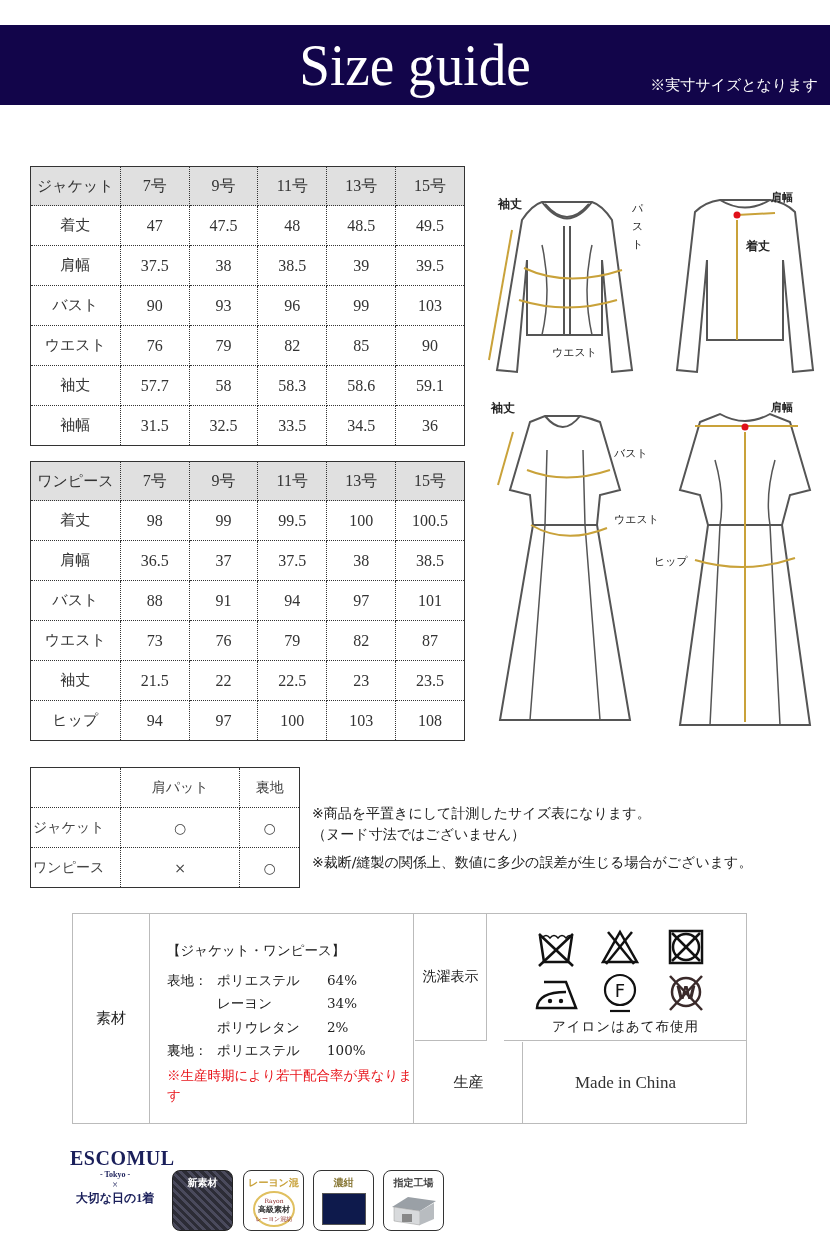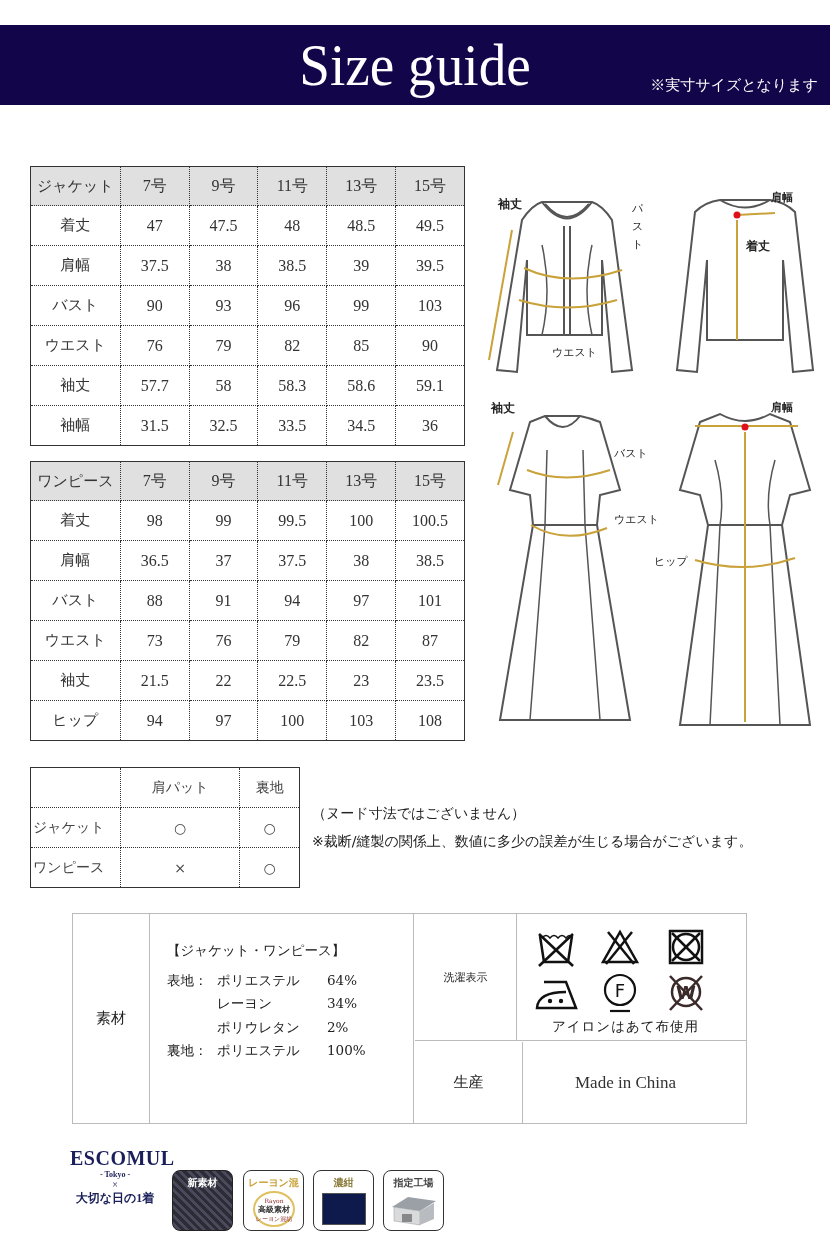--- a/index.html
+++ b/index.html
@@ -27,21 +27,21 @@
   .notes .n2 { margin-top: 7px; }
 
   .mat { position: absolute; left: 72px; top: 913px; width: 675px; height: 211px; border: 1px solid #bbb; font-family: "DejaVu Serif", serif; }
   .mat .c1 { position: absolute; left: 0; top: 0; width: 77px; height: 209px; border-right: 1px solid #bbb; display: flex; align-items: center; justify-content: center; font-size: 15px; }
   .mat .c2 { position: absolute; left: 78px; top: 0; width: 263px; height: 209px; border-right: 1px solid #bbb; padding: 25px 0 0 16px; font-size: 13.5px; line-height: 23.5px; }
   .mat .c2 .hdr { margin-bottom: 6px; }
   .mat .c2 .line { display: flex; }
   .mat .c2 .k { width: 50px; }
   .mat .c2 .v { width: 110px; }
   .mat .c2 .red { color: #e8141b; line-height: 20px; margin-top: 2px; }
-  .mat .c3 { position: absolute; left: 342px; top: 0; width: 102px; height: 127px; border-right: 1px solid #bbb; border-bottom: 1px solid #bbb; display: flex; align-items: center; justify-content: center; font-size: 11px; }
+  .mat .c3 { position: absolute; left: 342px; top: 0; width: 72px; height: 127px; border-right: 1px solid #bbb; border-bottom: 1px solid #bbb; display: flex; align-items: center; justify-content: center; font-size: 14px; }
   .mat .c4 { position: absolute; left: 431px; top: 0; width: 243px; height: 127px; border-bottom: 1px solid #bbb; }
   .mat .c5 { position: absolute; left: 342px; top: 128px; width: 108px; height: 81px; border-right: 1px solid #bbb; display: flex; align-items: center; justify-content: center; font-size: 15px; }
   .mat .c6 { position: absolute; left: 431px; top: 128px; width: 243px; height: 81px; display: flex; align-items: center; justify-content: center; font-size: 17px; color: #333; font-family: "Liberation Serif", serif; }
   .care-icons { position: absolute; left: 30px; top: 12px; width: 190px; height: 90px; }
   .care-icons svg { position: absolute; }
   .care-caption { position: absolute; left: 0; width: 243px; top: 104px; text-align: center; font-size: 13.5px; letter-spacing: 1px; }
 
   .brand { position: absolute; left: 70px; top: 1147px; width: 90px; text-align: center; font-family: "Liberation Serif", serif; color: #1a1f5a; }
   .brand .b1 { font-weight: bold; font-size: 20px; letter-spacing: 0.5px; }
   .brand .b2 { font-size: 8px; font-weight: bold; }
@@ -275,20 +275,21 @@
   </tr>
   <tr>
     <td class="fl">ワンピース</td>
     <td>×</td>
     <td>○</td>
   </tr>
 </tbody>
   </table>
 
 <div class="notes">
+  <div>※商品を平置きにして計測したサイズ表になります。</div>
   <div>（ヌード寸法ではございません）</div>
   <div class="n2">※裁断/縫製の関係上、数値に多少の誤差が生じる場合がございます。</div>
 </div>
 
 <div class="mat">
   <div class="c1">素材</div>
   <div class="c2">
     <div class="hdr">【ジャケット・ワンピース】</div>
     <div class="line">
         <span class="k">表地：</span>
@@ -303,20 +304,21 @@
     <div class="line">
         <span class="k"></span>
         <span class="v">ポリウレタン</span>
         <span>2%</span>
       </div>
     <div class="line">
         <span class="k">裏地：</span>
         <span class="v">ポリエステル</span>
         <span>100%</span>
       </div>
+    <div class="red">※生産時期により若干配合率が異なります</div>
   </div>
   <div class="c3">洗濯表示</div>
   <div class="c4">
     <div class="care-icons">
       <svg style="left:2px;top:2px" width="40" height="40" viewBox="0 0 40 40">
         <g fill="none" stroke="#111" stroke-width="2.5">
           <path d="M4 8 L8 34 L32 34 L36 8"></path>
           <path d="M6 10 Q10 5 14 10 Q18 5 22 10 Q26 5 30 10 Q34 5 36 10" stroke-width="1.5"></path>
           <line x1="3" y1="6" x2="37" y2="38"></line>
             <line x1="37" y1="6" x2="3" y2="38"></line>

